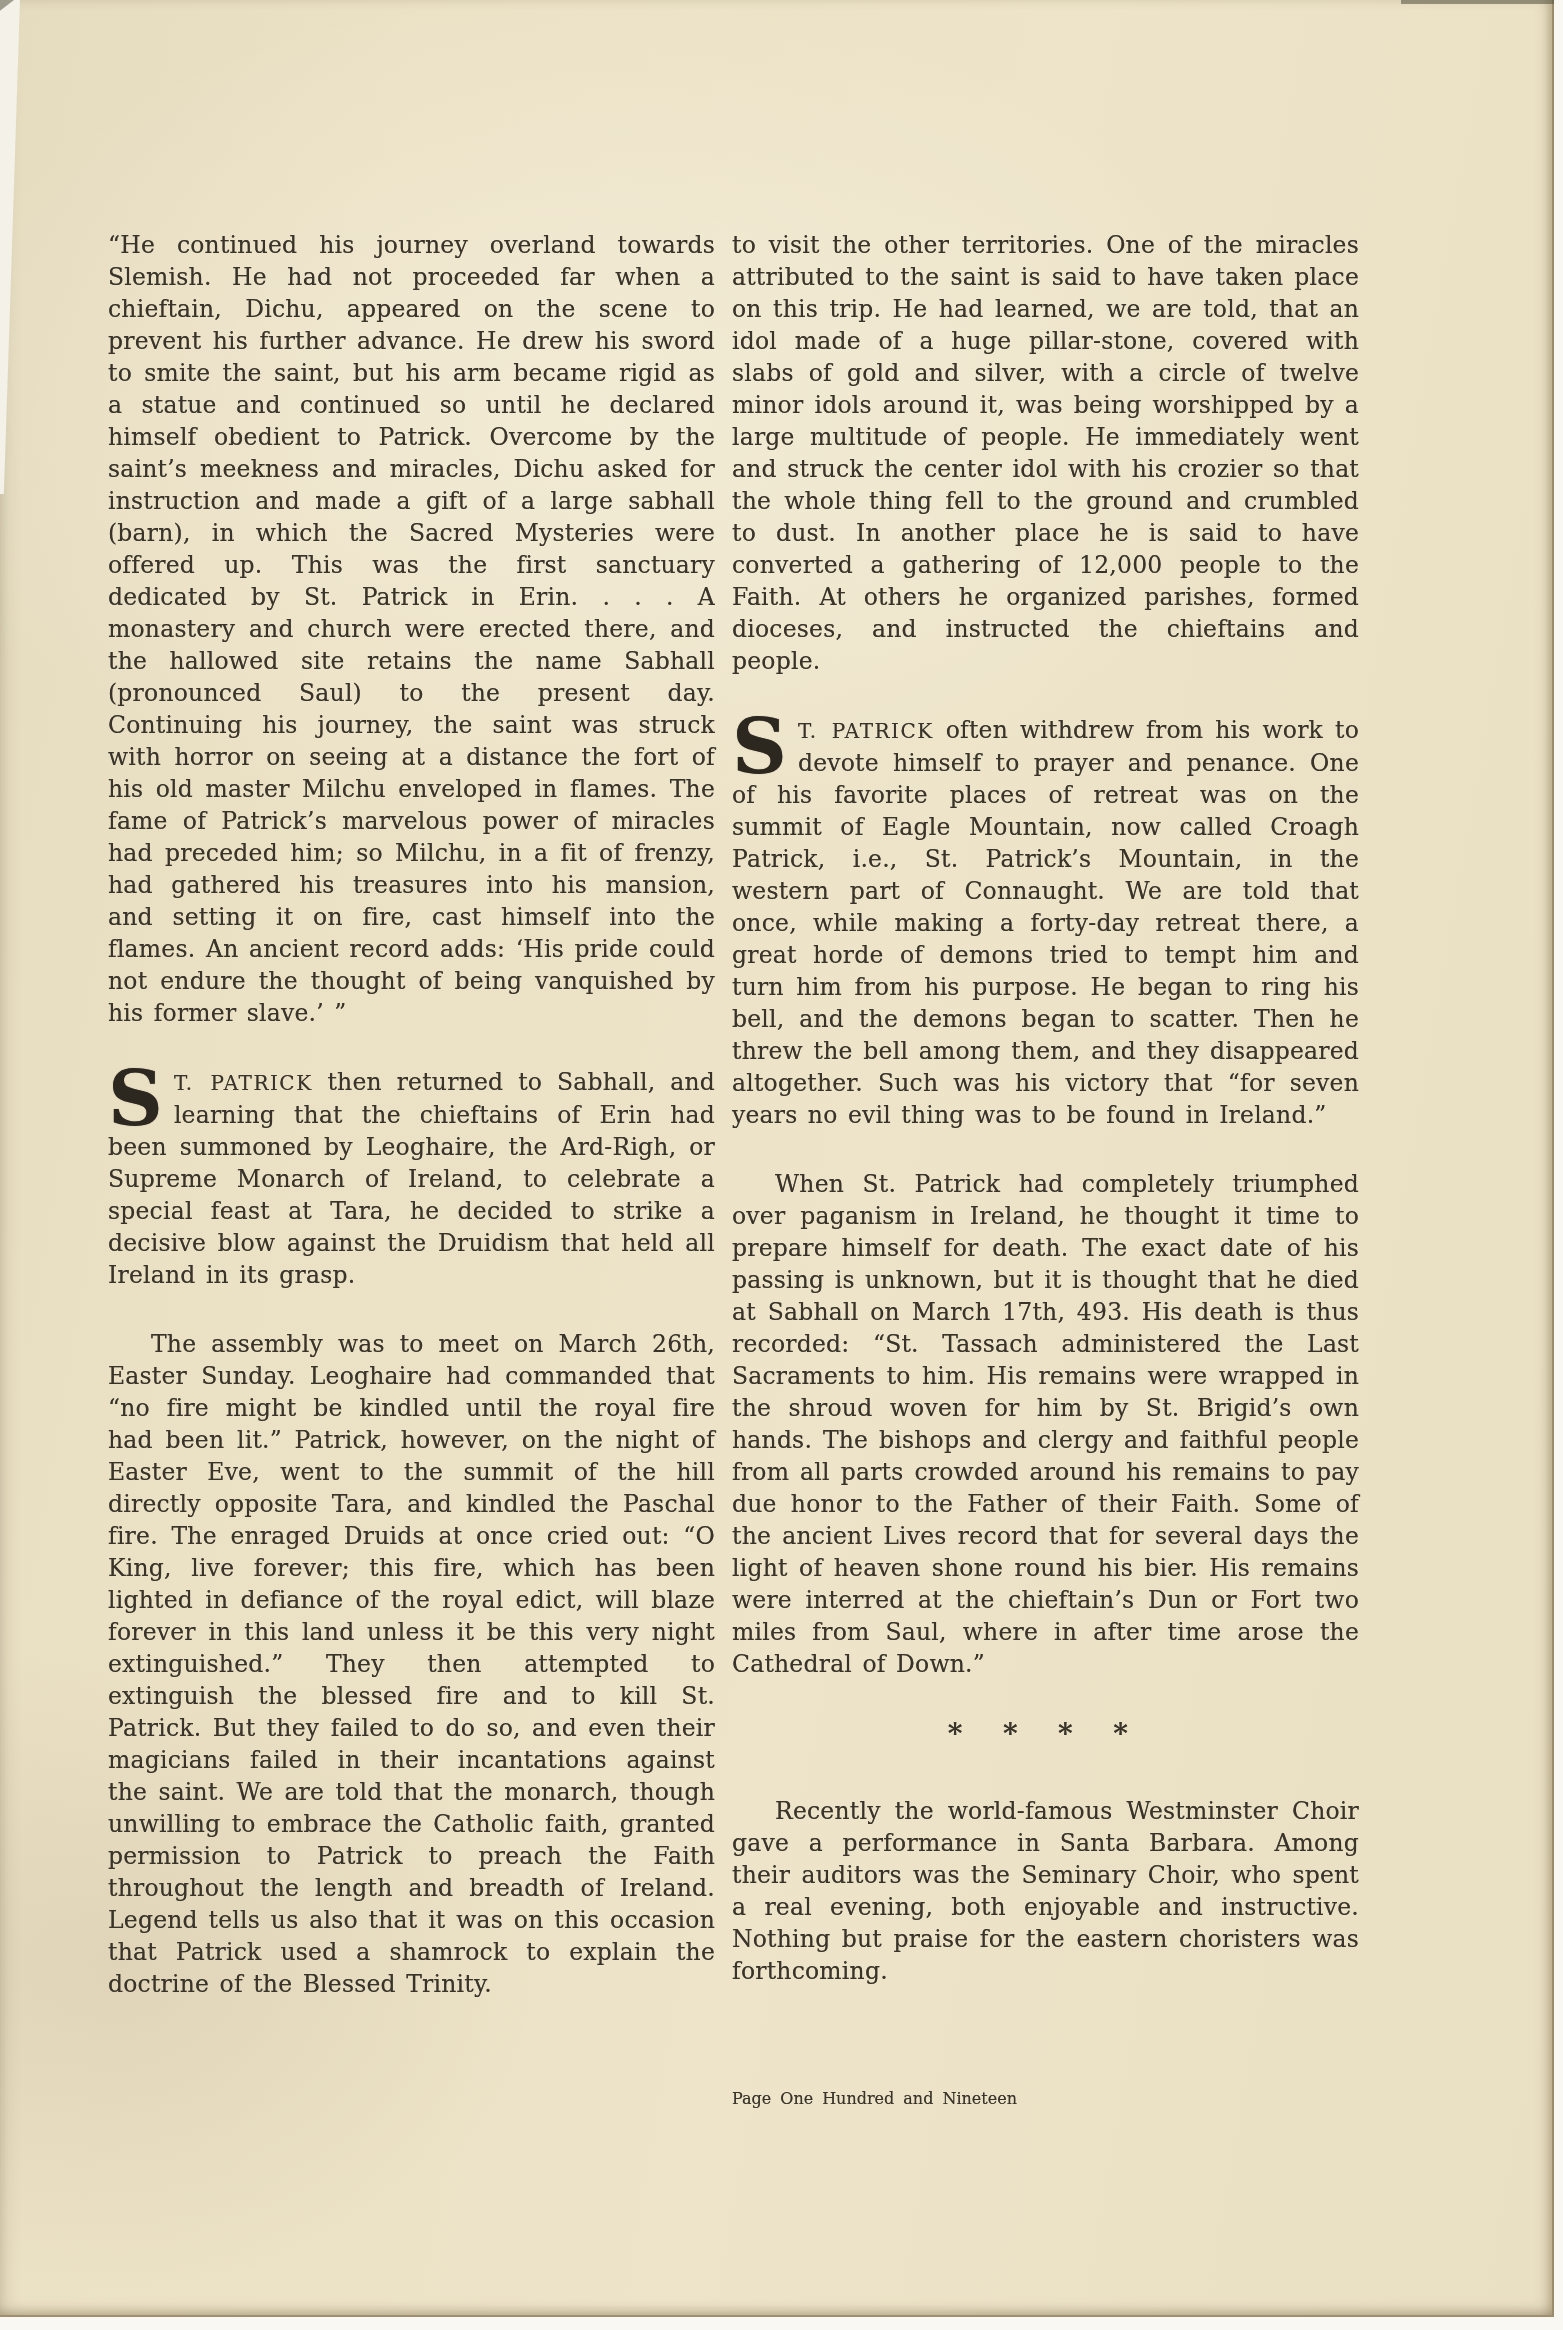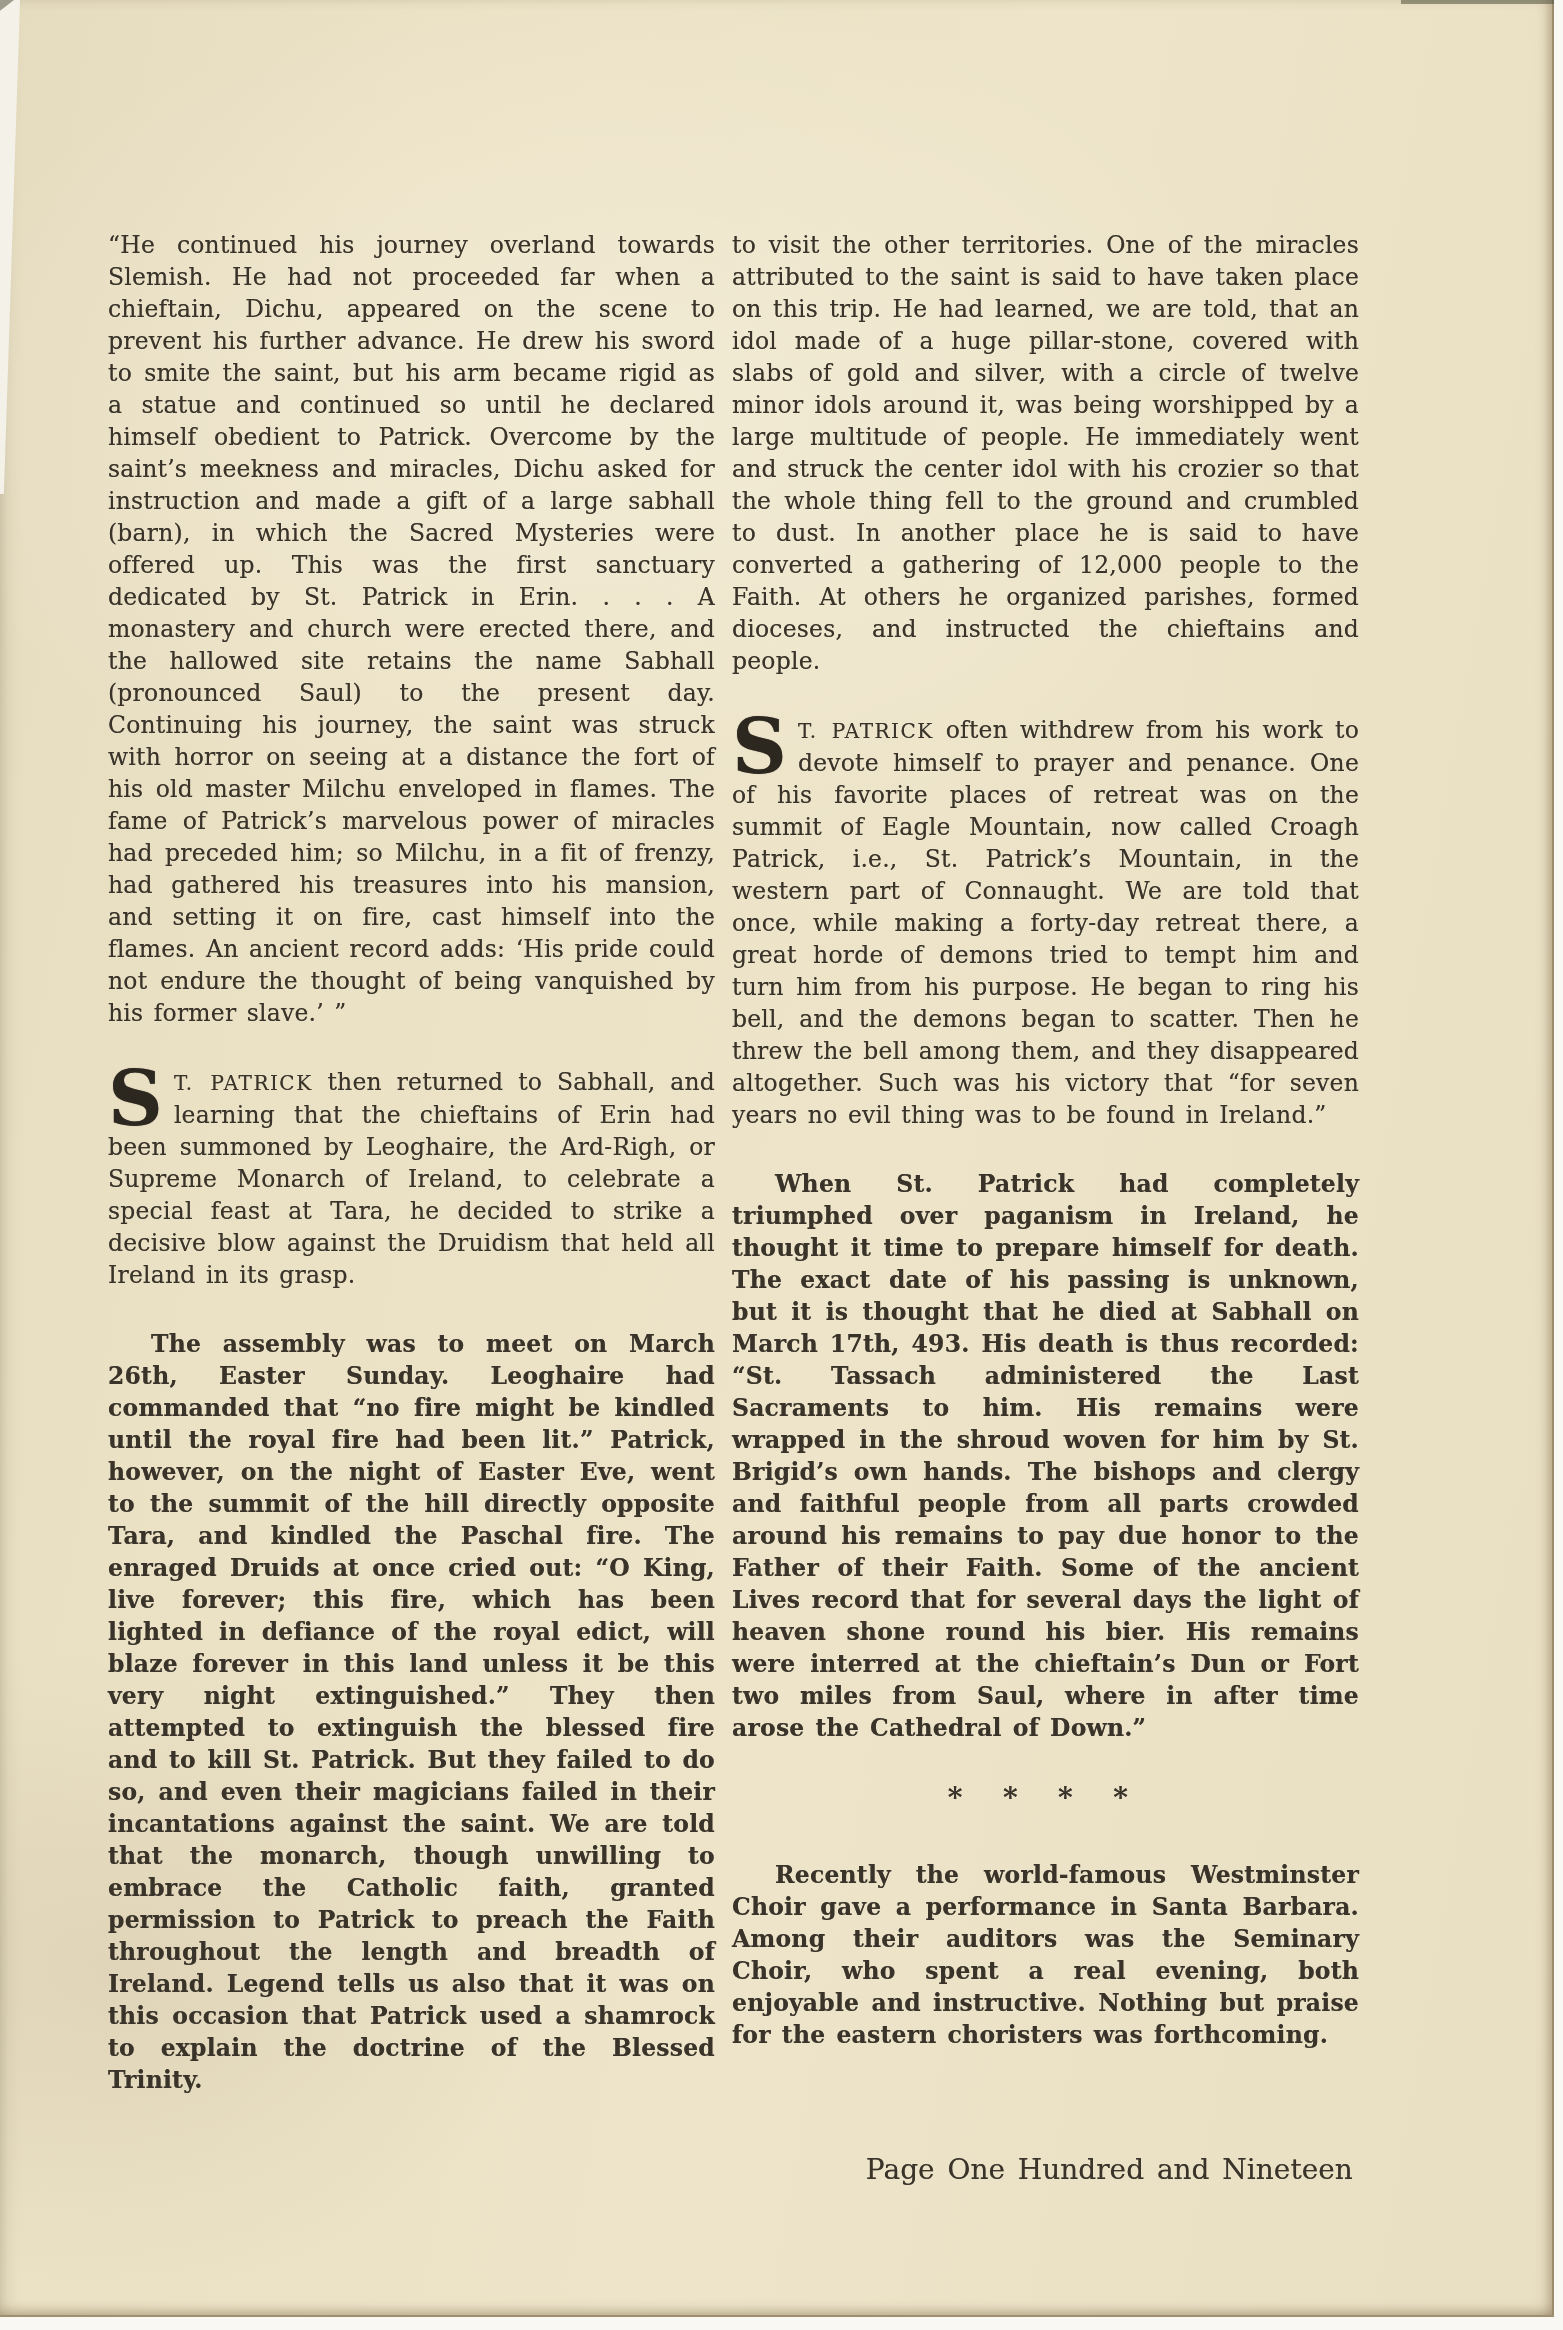--- a/index.html
+++ b/index.html
@@ -73,21 +73,21 @@
   .para {
     margin: 0 0 37px 0;
     text-align: justify;
     font-size: 23.5px;
     line-height: 32px;
     color: #39332a;
     letter-spacing: 0.2px;
     word-spacing: 2.7px;
     text-shadow: 0 0 0.5px rgba(57,51,42,0.55);
   }
-  .para.indent { text-indent: 43px; font-weight: bold; }
+  .para.indent { text-indent: 43px; }
   .para.last { margin-bottom: 0; }
   .dropcap {
     float: left;
     font-size: 76px;
     line-height: 62px;
     font-weight: bold;
     margin: 2.3px 10.8px 0 0;
     color: #2c271f;
     text-shadow: 0 0 0.8px rgba(44,39,31,0.6);
   }
@@ -99,23 +99,23 @@
   .separator {
     text-align: center;
     font-size: 28px;
     font-weight: bold;
     letter-spacing: 15.4px;
     color: #39332a;
     margin: 20px 0 45px 0;
     text-shadow: 0 0 0.5px rgba(57,51,42,0.55);
   }
   .footer {
-    text-align: right;
+    text-align: left;
     padding-right: 6.2px;
-    font-size: 28px;
+    font-size: 16px;
     color: #39332a;
     word-spacing: 3.9px;
     margin-top: 102px;
     text-shadow: 0 0 0.5px rgba(57,51,42,0.55);
   }
 </style>
 </head>
 <body>
 
 <div class="scan">

